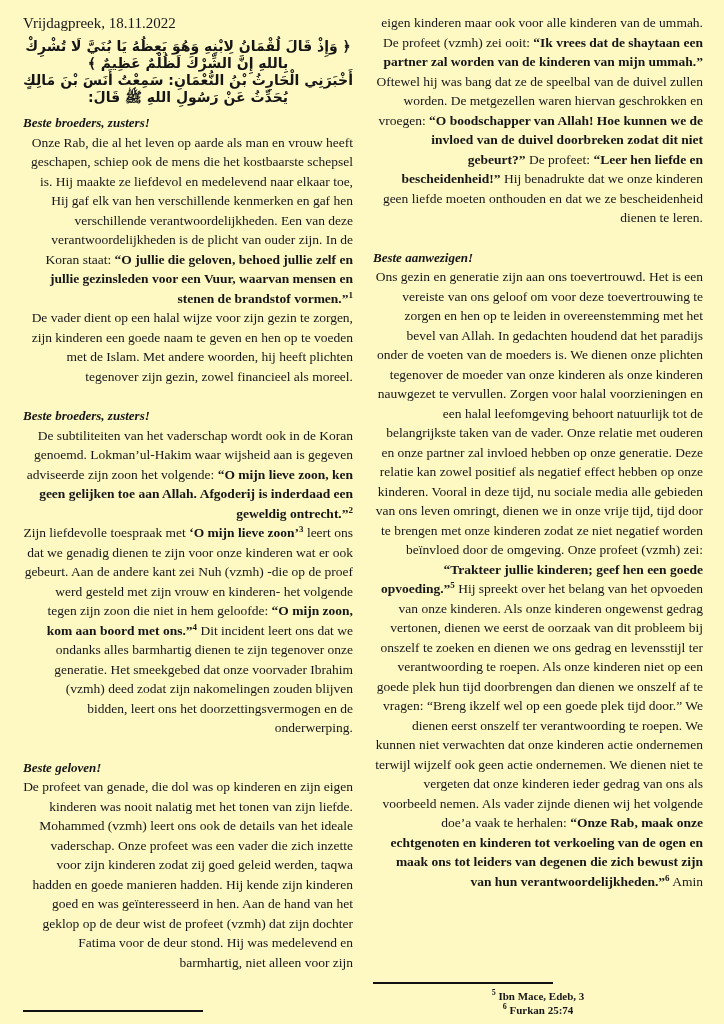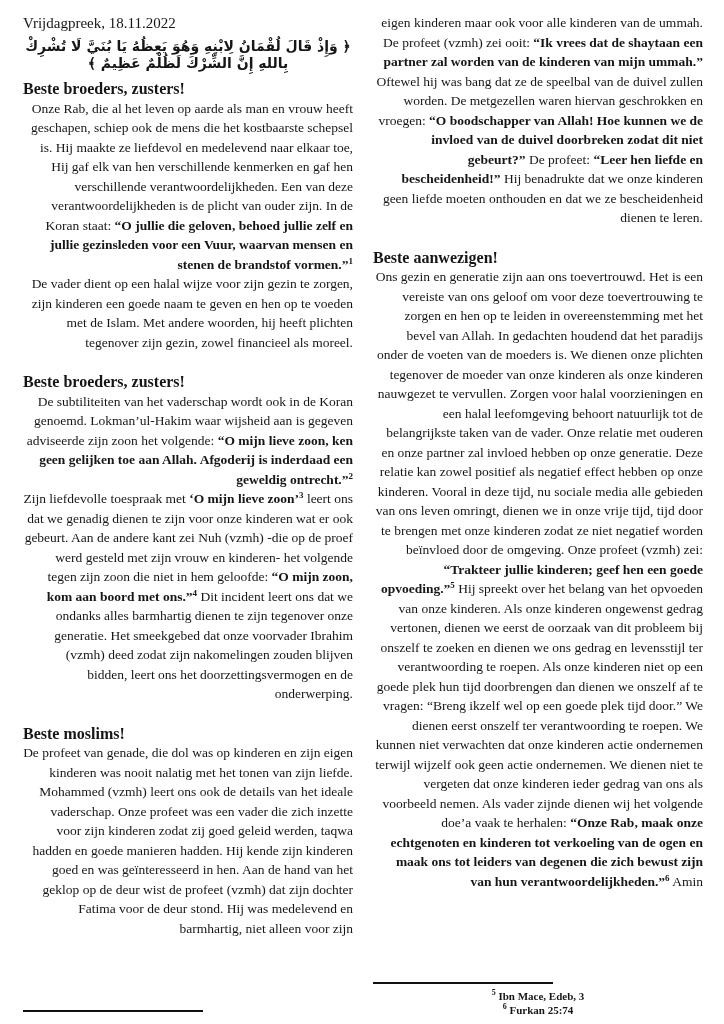--- a/index.html
+++ b/index.html
@@ -1,19 +1,19 @@
 <!DOCTYPE html>
 <html><head>
 <meta charset="utf-8">
 <style>
   html,body { margin:0; padding:0; background:#e8e8e8; }
   .page {
     position:relative;
     width:724px; height:1024px;
-    background:#ffffff;
+    background:#fef9c3;
     color:#161616;
     font-family:"Liberation Serif", serif;
     overflow:hidden;
   }
   .columns {
     position:absolute;
     left:23px; top:13px; right:21px; bottom:7px;
     display:flex;
     gap:20px;
   }
@@ -29,23 +29,24 @@
     direction:rtl;
     text-align:center;
     font-family:"DejaVu Sans", sans-serif;
     font-weight:bold;
     font-size:14px;
     line-height:17px;
     margin:4px 0 5px 0;
   }
   .blocks .heading {
     font-weight:bold;
-    font-size:16px;
+    font-size:13px;
     line-height:19.5px;
     margin-top:20px;
+    font-style:italic;
   }
   .blocks .heading:first-child { margin-top:2px; }
   .para {
     margin:0;
     font-size:13.5px;
     line-height:19.5px;
     text-align:right;
   }
   .para .b { font-weight:bold; }
   sup { font-size:9px; line-height:0; vertical-align:super; font-weight:bold; }
@@ -70,27 +71,28 @@
 </head>
 <body>
 
 <div class="page">
   <div class="columns">
 
     <div class="col">
       <div class="doc-date">Vrijdagpreek, 18.11.2022</div>
       <div class="arabic">
           <div>﴿ وَإِذْ قَالَ لُقْمَانُ لِابْنِهِ وَهُوَ يَعِظُهُ يَا بُنَيَّ لَا تُشْرِكْ بِاللهِ إِنَّ الشِّرْكَ لَظُلْمٌ عَظِيمٌ ﴾</div>
+          <div>أَخْبَرَنِي الْحَارِثُ بْنُ النُّعْمَانِ: سَمِعْتُ أَنَسَ بْنَ مَالِكٍ يُحَدِّثُ عَنْ رَسُولِ اللهِ ﷺ قَالَ:</div>
         </div>
       <div class="blocks">
           <div class="heading">Beste broeders, zusters!</div>
           <p class="para"><span>Onze Rab, die al het leven op aarde als man en vrouw heeft geschapen, schiep ook de mens die het kostbaarste schepsel is. Hij maakte ze liefdevol en medelevend naar elkaar toe, Hij gaf elk van hen verschillende kenmerken en gaf hen verschillende verantwoordelijkheden. Een van deze verantwoordelijkheden is de plicht van ouder zijn. In de Koran staat: </span><span class="b">“O jullie die geloven, behoed jullie zelf en jullie gezinsleden voor een Vuur, waarvan mensen en stenen de brandstof vormen.”</span><sup class="b">1</sup><br><span>De vader dient op een halal wijze voor zijn gezin te zorgen, zijn kinderen een goede naam te geven en hen op te voeden met de Islam. Met andere woorden, hij heeft plichten tegenover zijn gezin, zowel financieel als moreel.</span></p>
           <div class="heading">Beste broeders, zusters!</div>
           <p class="para"><span>De subtiliteiten van het vaderschap wordt ook in de Koran genoemd. Lokman’ul-Hakim waar wijsheid aan is gegeven adviseerde zijn zoon het volgende: </span><span class="b">“O mijn lieve zoon, ken geen gelijken toe aan Allah. Afgoderij is inderdaad een geweldig ontrecht.”</span><sup class="b">2</sup><br><span>Zijn liefdevolle toespraak met </span><span class="b">‘O mijn lieve zoon’</span><sup class="b">3</sup><span> leert ons dat we genadig dienen te zijn voor onze kinderen wat er ook gebeurt. Aan de andere kant zei Nuh (vzmh) -die op de proef werd gesteld met zijn vrouw en kinderen- het volgende tegen zijn zoon die niet in hem geloofde: </span><span class="b">“O mijn zoon, kom aan boord met ons.”</span><sup class="b">4</sup><span> Dit incident leert ons dat we ondanks alles barmhartig dienen te zijn tegenover onze generatie. Het smeekgebed dat onze voorvader Ibrahim (vzmh) deed zodat zijn nakomelingen zouden blijven bidden, leert ons het doorzettingsvermogen en de onderwerping.</span></p>
-          <div class="heading">Beste moslims!</div>
+          <div class="heading">Beste geloven!</div>
           <p class="para"><span>De profeet van genade, die dol was op kinderen en zijn eigen kinderen was nooit nalatig met het tonen van zijn liefde. Mohammed (vzmh) leert ons ook de details van het ideale vaderschap. Onze profeet was een vader die zich inzette voor zijn kinderen zodat zij goed geleid werden, taqwa hadden en goede manieren hadden. Hij kende zijn kinderen goed en was geïnteresseerd in hen. Aan de hand van het geklop op de deur wist de profeet (vzmh) dat zijn dochter Fatima voor de deur stond. Hij was medelevend en barmhartig, niet alleen voor zijn</span></p>
         </div>
       <div class="footnotes">
         <hr class="fn-rule">
 
       </div>
     </div>
 
     <div class="col">
       <div class="blocks">

